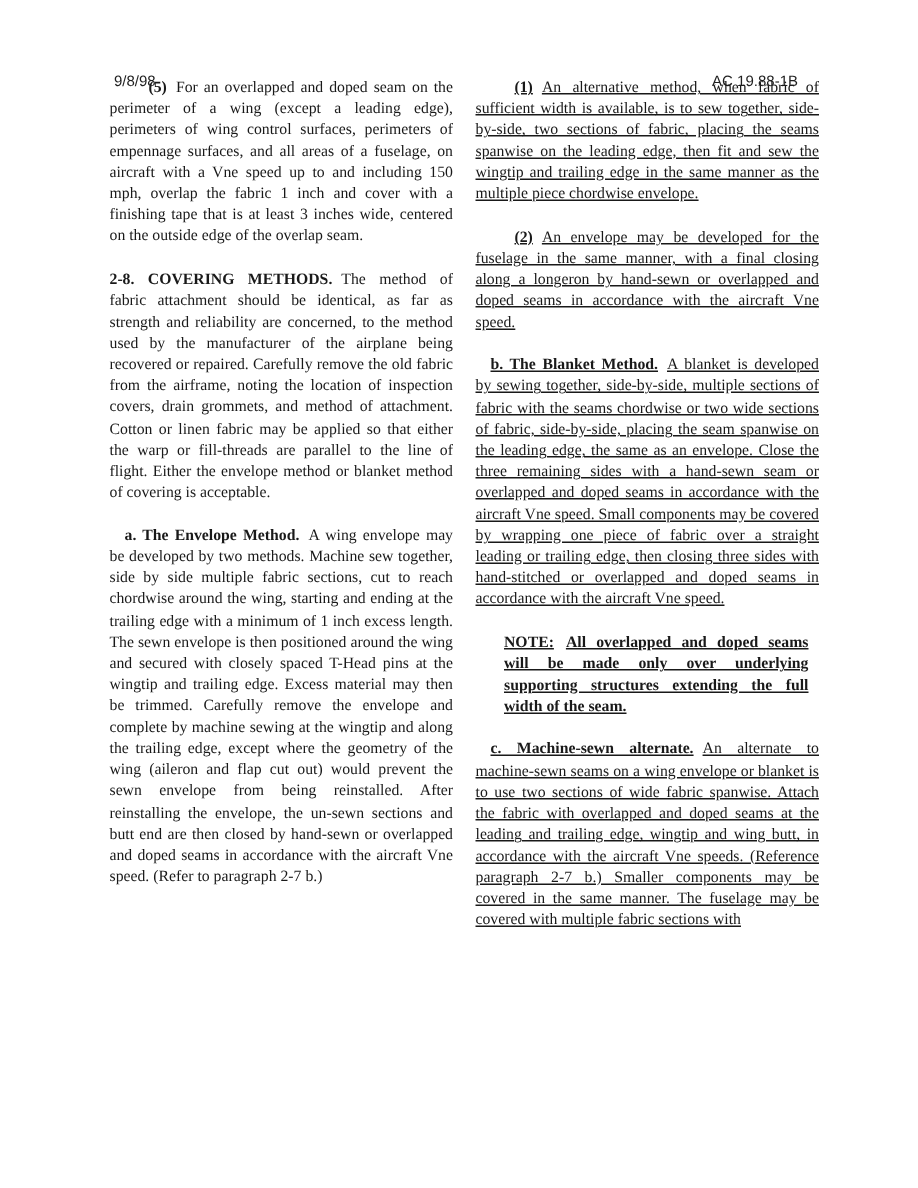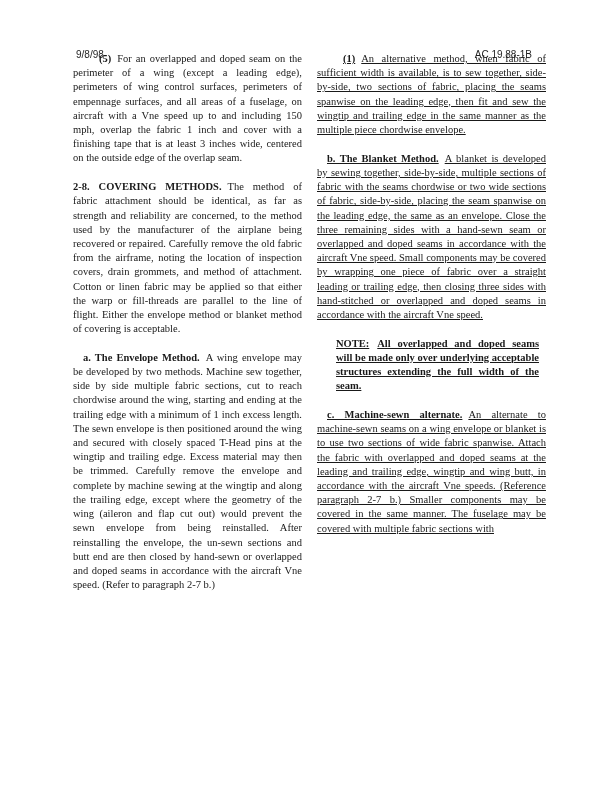--- a/index.html
+++ b/index.html
@@ -72,24 +72,25 @@
     <p class="para"><b class="lead">2-8. COVERING METHODS.</b><span>The method of fabric attachment should be identical, as far as strength and reliability are concerned, to the method used by the manufacturer of the airplane being recovered or repaired. Carefully remove the old fabric from the airframe, noting the location of inspection covers, drain grommets, and method of attachment. Cotton or linen fabric may be applied so that either the warp or fill-threads are parallel to the line of flight. Either the envelope method or blanket method of covering is acceptable.</span></p>
 
     <p class="para indent-letter"><b class="lead">a. The Envelope Method.</b><span>A wing envelope may be developed by two methods. Machine sew together, side by side multiple fabric sections, cut to reach chordwise around the wing, starting and ending at the trailing edge with a minimum of 1 inch excess length. The sewn envelope is then positioned around the wing and secured with closely spaced T-Head pins at the wingtip and trailing edge. Excess material may then be trimmed. Carefully remove the envelope and complete by machine sewing at the wingtip and along the trailing edge, except where the geometry of the wing (aileron and flap cut out) would prevent the sewn envelope from being reinstalled. After reinstalling the envelope, the un-sewn sections and butt end are then closed by hand-sewn or overlapped and doped seams in accordance with the aircraft Vne speed. (Refer to paragraph 2-7 b.)</span></p>
 
   </div>
 
   <div class="col col-right">
 
     <p class="para indent-num"><b class="lead">(1)</b><span>An alternative method, when fabric of sufficient width is available, is to sew together, side-by-side, two sections of fabric, placing the seams spanwise on the leading edge, then fit and sew the wingtip and trailing edge in the same manner as the multiple piece chordwise envelope.</span></p>
 
+    <p class="para indent-num"><b class="lead">(2)</b><span>An envelope may be developed for the fuselage in the same manner, with a final closing along a longeron by hand-sewn or overlapped and doped seams in accordance with the aircraft Vne speed.</span></p>
 
     <p class="para indent-letter"><b class="lead">b. The Blanket Method.</b><span>A blanket is developed by sewing together, side-by-side, multiple sections of fabric with the seams chordwise or two wide sections of fabric, side-by-side, placing the seam spanwise on the leading edge, the same as an envelope. Close the three remaining sides with a hand-sewn seam or overlapped and doped seams in accordance with the aircraft Vne speed. Small components may be covered by wrapping one piece of fabric over a straight leading or trailing edge, then closing three sides with hand-stitched or overlapped and doped seams in accordance with the aircraft Vne speed.</span></p>
 
-    <p class="para note"><b class="lead">NOTE:</b><span>All overlapped and doped seams will be made only over underlying acceptable structures extending the full width of the seam.</span></p>
+    <p class="para note"><b class="lead">NOTE:</b><span>All overlapped and doped seams will be made only over underlying supporting structures extending the full width of the seam.</span></p>
 
     <p class="para indent-letter"><b class="lead">c. Machine-sewn alternate.</b><span>An alternate to machine-sewn seams on a wing envelope or blanket is to use two sections of wide fabric spanwise. Attach the fabric with overlapped and doped seams at the leading and trailing edge, wingtip and wing butt, in accordance with the aircraft Vne speeds. (Reference paragraph 2-7 b.) Smaller components may be covered in the same manner. The fuselage may be covered with multiple fabric sections with</span></p>
 
   </div>
 
   <span class="hf footer-left">Par 2-7</span>
   <span class="hf footer-right">Page 2-6</span>
 
 </div>
 

